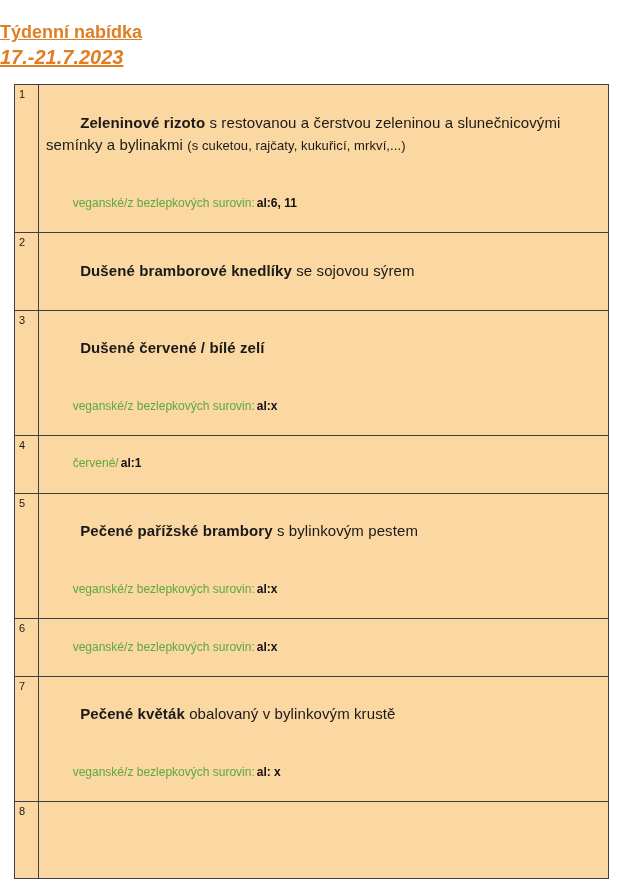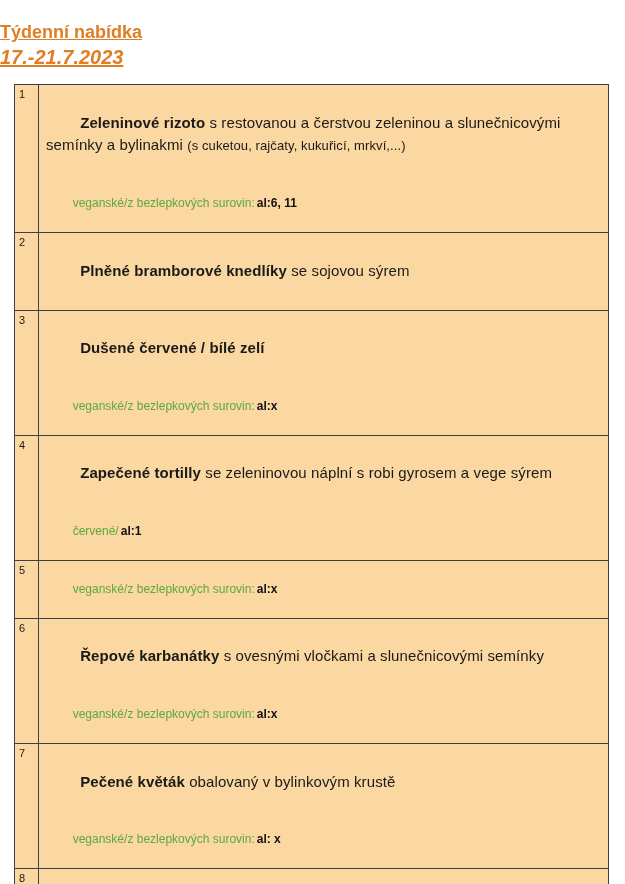--- a/index.html
+++ b/index.html
@@ -87,64 +87,61 @@
       <div class="note-line">
         <span class="note-label">veganské/z bezlepkových surovin:</span><span class="note-al">al:6, 11</span>
       </div>
     </div>
   </div>
 
   <div class="menu-row">
     <div class="cell-num">2</div>
     <div class="cell-body">
       <div class="dish-line">
-        <span class="dish-name">Plněné bramborové knedlíky</span><span class="dish-desc"> se sojovou sýrem</span><span class="dish-paren"></span>
+        <span class="dish-name">Dušené bramborové knedlíky</span><span class="dish-desc"> se sojovou sýrem</span><span class="dish-paren"></span>
       </div>
     </div>
   </div>
 
   <div class="menu-row">
     <div class="cell-num">3</div>
     <div class="cell-body">
       <div class="dish-line">
         <span class="dish-name">Dušené červené / bílé zelí</span><span class="dish-desc"></span><span class="dish-paren"></span>
       </div>
       <div class="note-line">
         <span class="note-label">veganské/z bezlepkových surovin:</span><span class="note-al">al:x</span>
       </div>
     </div>
   </div>
 
   <div class="menu-row">
     <div class="cell-num">4</div>
     <div class="cell-body">
-      <div class="dish-line">
-        <span class="dish-name">Zapečené tortilly</span><span class="dish-desc"> se zeleninovou náplní s robi gyrosem a vege sýrem</span><span class="dish-paren"></span>
-      </div>
       <div class="note-line">
         <span class="note-label">červené/</span><span class="note-al">al:1</span>
       </div>
     </div>
   </div>
 
   <div class="menu-row">
     <div class="cell-num">5</div>
     <div class="cell-body">
+      <div class="dish-line">
+        <span class="dish-name">Pečené pařížské brambory</span><span class="dish-desc"> s bylinkovým pestem</span><span class="dish-paren"></span>
+      </div>
       <div class="note-line">
         <span class="note-label">veganské/z bezlepkových surovin:</span><span class="note-al">al:x</span>
       </div>
     </div>
   </div>
 
   <div class="menu-row">
     <div class="cell-num">6</div>
     <div class="cell-body">
-      <div class="dish-line">
-        <span class="dish-name">Řepové karbanátky</span><span class="dish-desc"> s ovesnými vločkami a slunečnicovými semínky</span><span class="dish-paren"></span>
-      </div>
       <div class="note-line">
         <span class="note-label">veganské/z bezlepkových surovin:</span><span class="note-al">al:x</span>
       </div>
     </div>
   </div>
 
   <div class="menu-row">
     <div class="cell-num">7</div>
     <div class="cell-body">
       <div class="dish-line">

